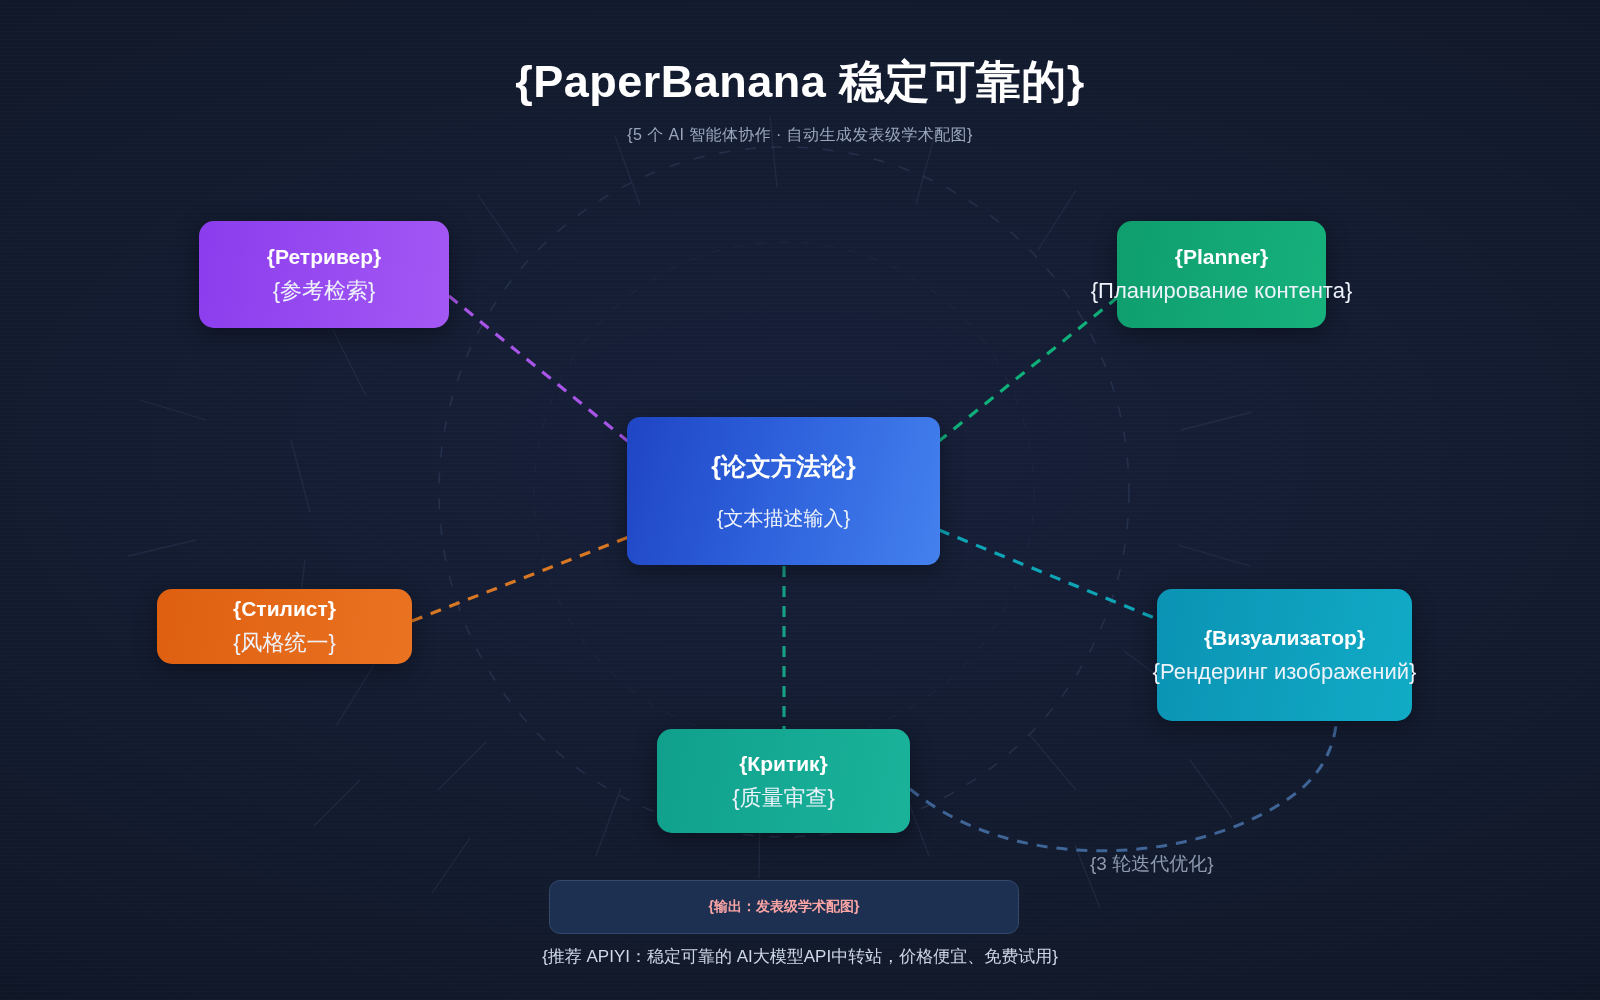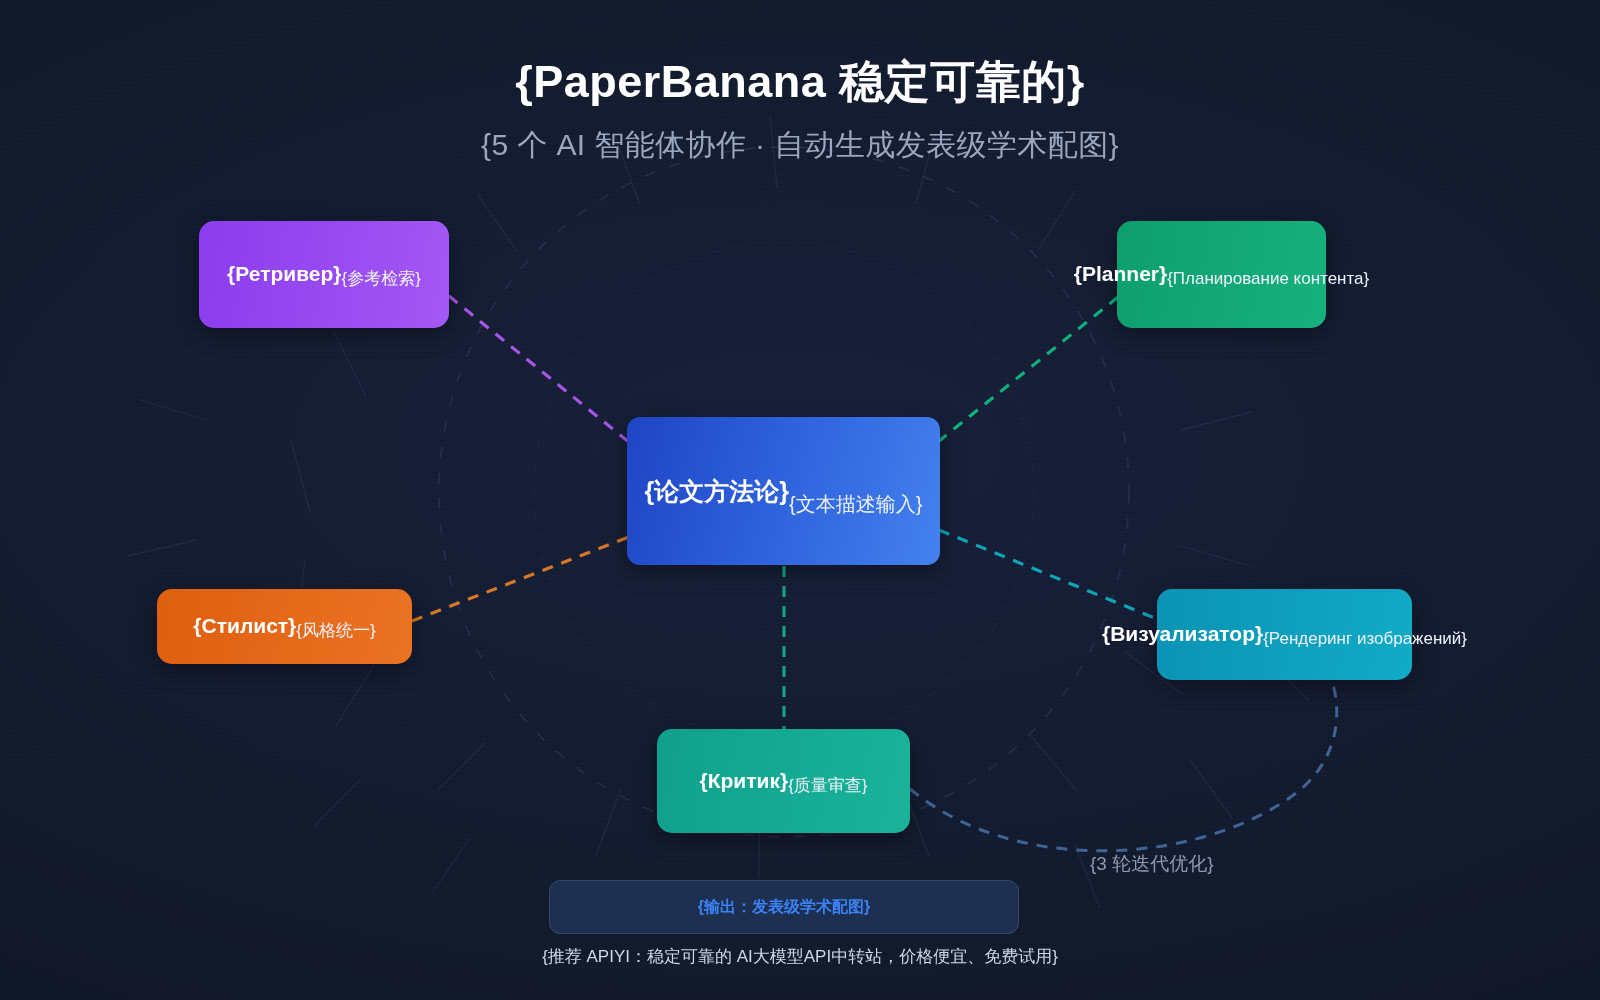--- a/index.html
+++ b/index.html
@@ -38,46 +38,46 @@
   }
   #page-title {
     top: 52px;
     font-size: 45px;
     font-weight: bold;
     color: #ffffff;
     letter-spacing: 0.5px;
   }
   #page-subtitle {
     top: 125px;
-    font-size: 30px;
+    font-size: 16px;
     color: #9aa6bd;
     letter-spacing: 0.4px;
   }
 
   .node {
     position: absolute;
     z-index: 4;
     border-radius: 15px;
     display: flex;
-    flex-direction: row;
+    flex-direction: column;
     align-items: center;
     justify-content: center;
     box-sizing: border-box;
     box-shadow: 0 6px 22px rgba(0,0,0,0.38);
   }
   .node .n-title {
     font-size: 21px;
     font-weight: bold;
     color: #ffffff;
     white-space: nowrap;
     line-height: 1.15;
   }
   .node .n-sub {
     margin-top: 9px;
-    font-size: 17px;
+    font-size: 22px;
     color: #eef3fb;
     white-space: nowrap;
     line-height: 1.15;
   }
 
   #node-center {
     left: 627px; top: 417px; width: 313px; height: 148px;
     background: linear-gradient(105deg, #1f45c4 0%, #2f63dd 50%, #4481ee 100%);
     border-radius: 13px;
   }
@@ -91,21 +91,21 @@
   #node-planner {
     left: 1117px; top: 221px; width: 209px; height: 107px;
     background: linear-gradient(100deg, #0f9e6e 0%, #16b17c 100%);
   }
   #node-stylist {
     left: 157px; top: 589px; width: 255px; height: 75px;
     background: linear-gradient(100deg, #de5f10 0%, #ea7322 100%);
     text-align: center;
   }
   #node-visualizer {
-    left: 1157px; top: 589px; width: 255px; height: 91px;
+    left: 1157px; top: 589px; width: 255px; height: 132px;
     background: linear-gradient(100deg, #0b93b4 0%, #11abc6 100%);
   }
   #node-critic {
     left: 657px; top: 729px; width: 253px; height: 104px;
     background: linear-gradient(100deg, #10a08c 0%, #1ab39a 100%);
   }
 
   #loop-label {
     position: absolute;
     left: 1090px; top: 851px;
@@ -123,23 +123,23 @@
     background: #1d3051;
     border: 1px solid #32496d;
     border-radius: 11px;
     display: flex;
     align-items: center;
     justify-content: center;
     z-index: 5;
     box-sizing: border-box;
   }
   #output-bar .o-text {
-    font-size: 16px;
+    font-size: 14px;
     font-weight: bold;
-    color: #3b82f6;
+    color: #fca5a5;
     white-space: nowrap;
   }
 
   #footer-note {
     position: absolute;
     left: 0; top: 945px;
     width: 1600px;
     text-align: center;
     font-size: 17px;
     color: #cfd8e6;

